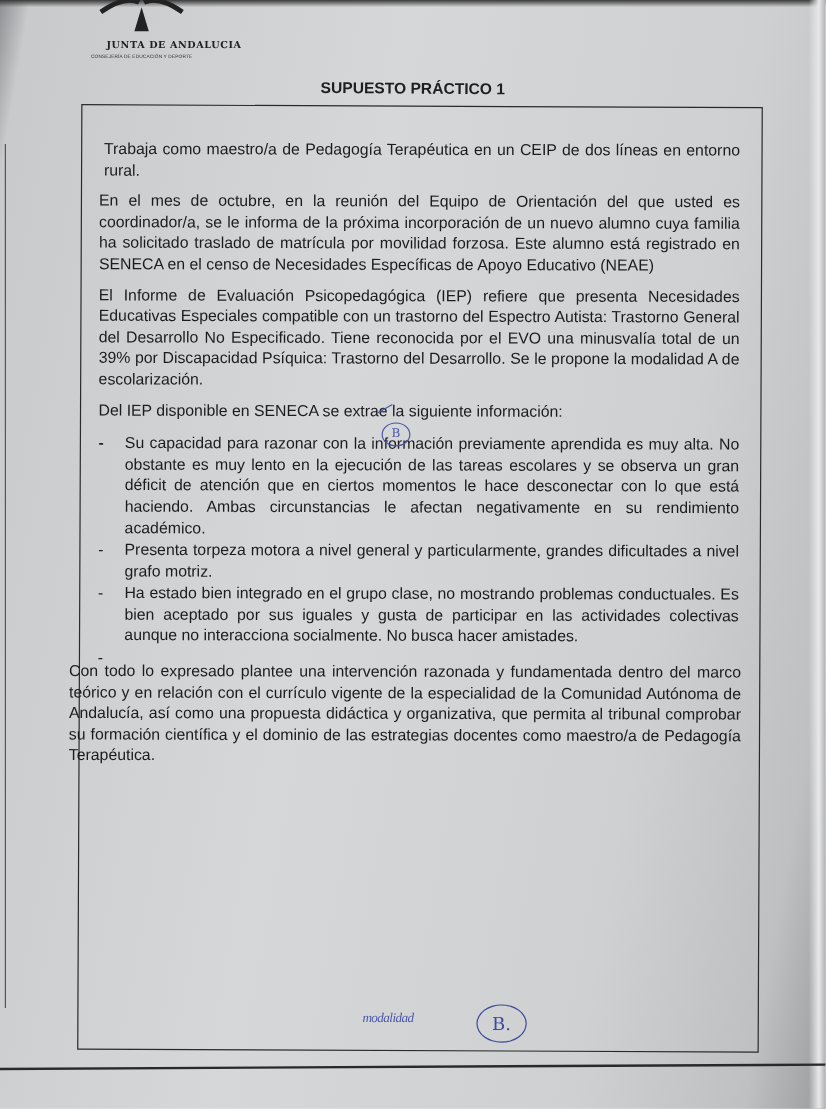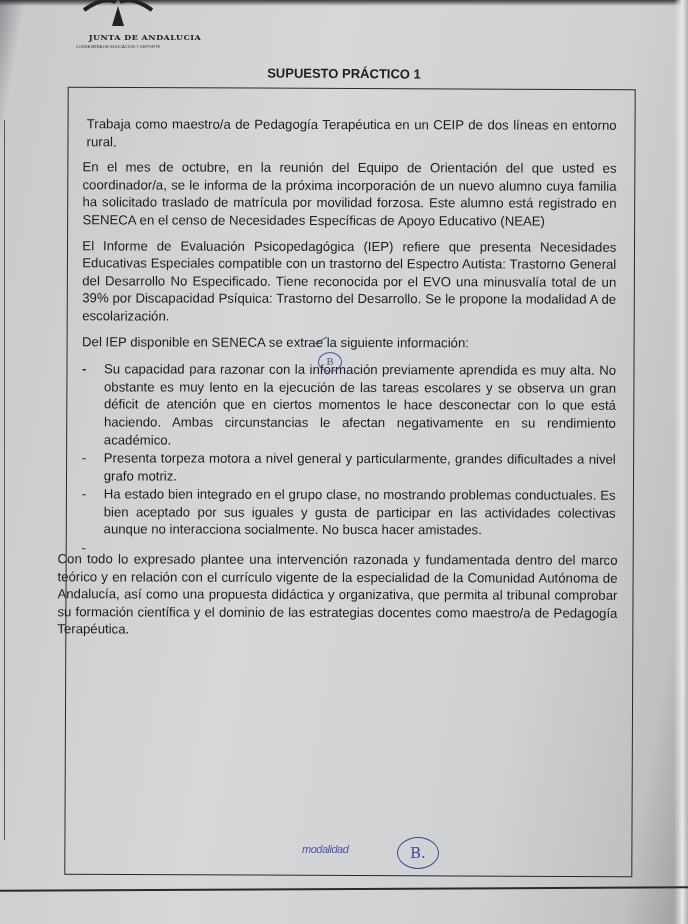--- a/index.html
+++ b/index.html
@@ -61,21 +61,21 @@
     .closing { margin-top: 12px; margin-left: -24px; width: 560px; }
     .handwriting-circle {
       position: absolute; left: 318px; top: 352px; width: 22px; height: 18px;
       border: 1.2px solid #4a56a8; border-radius: 50%;
       color: #4a56a8; font-size: 10px; text-align: center; line-height: 18px;
       font-family: "DejaVu Serif", serif;
     }
     .hand-note {
       position: absolute; left: 302px; top: 843px;
       color: #4a56a8; font-size: 11px; font-style: italic;
-      font-family: Liberation Sans, sans-serif; letter-spacing: -0.5px;
+      font-family: Liberation Serif, serif; letter-spacing: -0.5px;
     }
     .hand-note-circle {
       position: absolute; left: 397px; top: 837px; width: 40px; height: 30px;
       border: 1.6px solid #3e4a9a; border-radius: 50%;
       color: #3e4a9a; font-size: 15px; text-align: center; line-height: 30px;
       font-family: "DejaVu Serif", serif;
     }
     .strike-a {
       position: absolute; left: 314px; top: 340px; width: 14px; height: 1.3px;
       background: #4a56a8; transform: rotate(-30deg);

